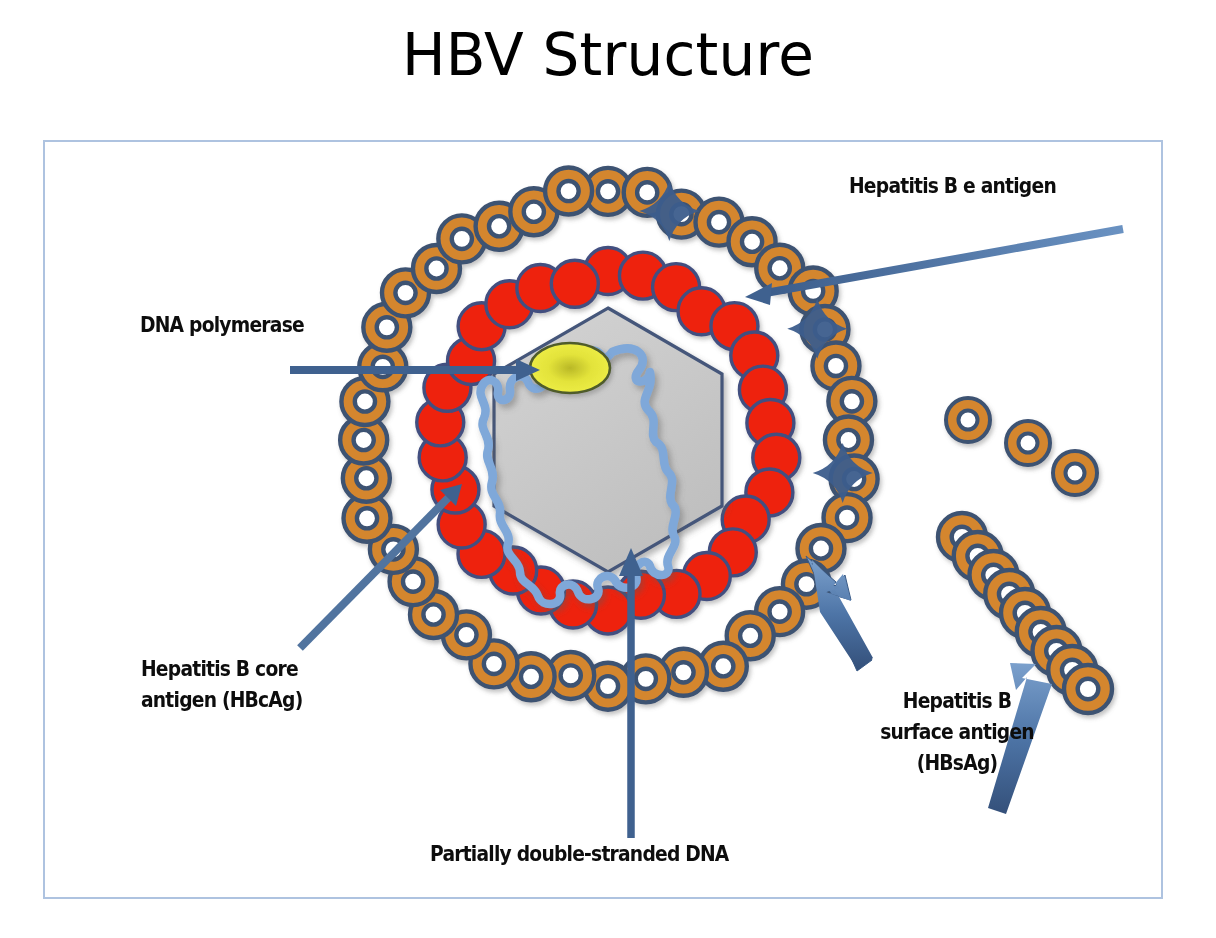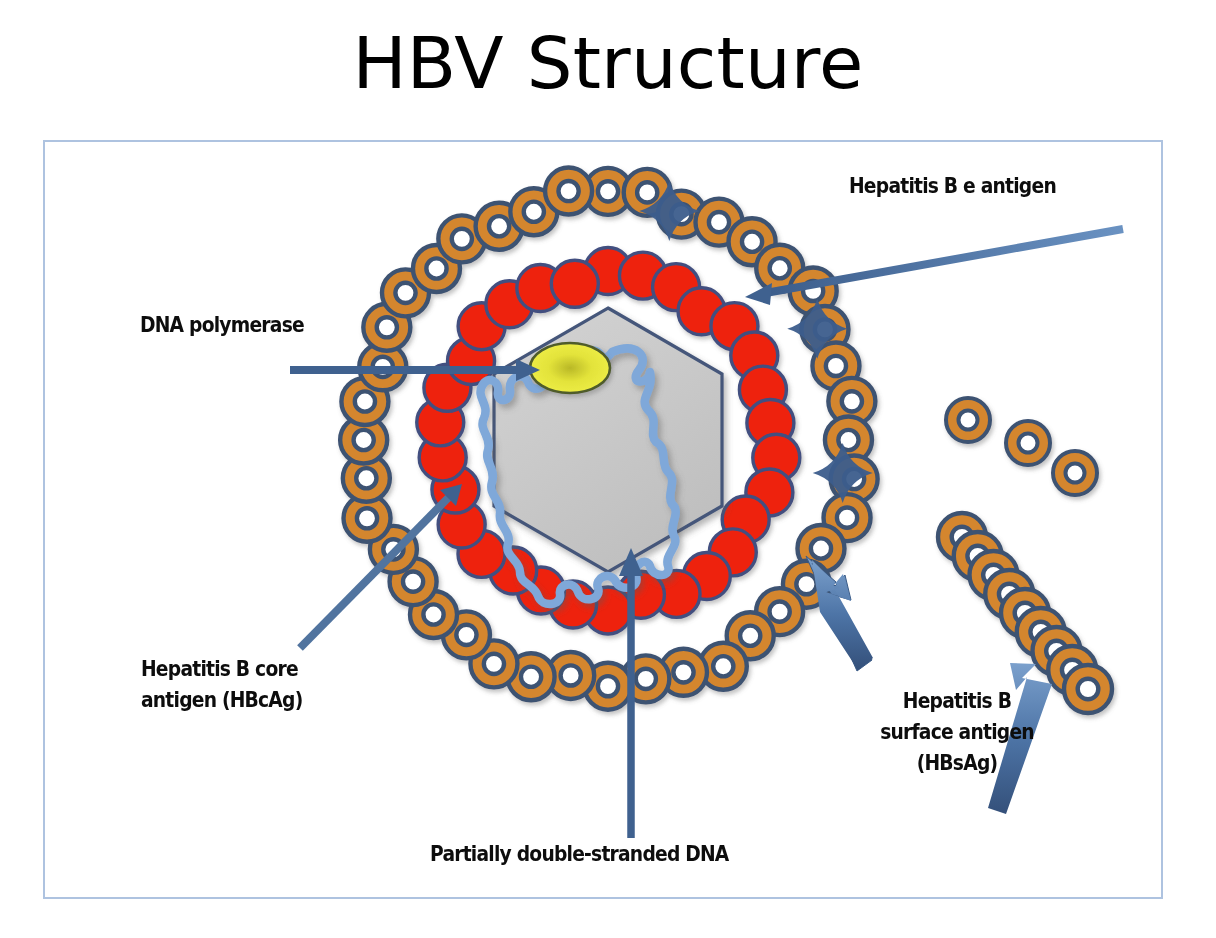--- a/index.html
+++ b/index.html
@@ -20,21 +20,21 @@
     width: 1216px;
     height: 938px;
     background: #ffffff;
   }
   #slide-title {
     position: absolute;
     left: 0;
     top: 24px;
     width: 1216px;
     text-align: center;
-    font-size: 72px;
+    font-size: 58px;
     font-weight: 400;
     color: #000000;
     letter-spacing: 0.2px;
     line-height: 1.1;
     font-family: "DejaVu Sans", sans-serif;
   }
   #figure-box {
     position: absolute;
     left: 43px;
     top: 140px;

